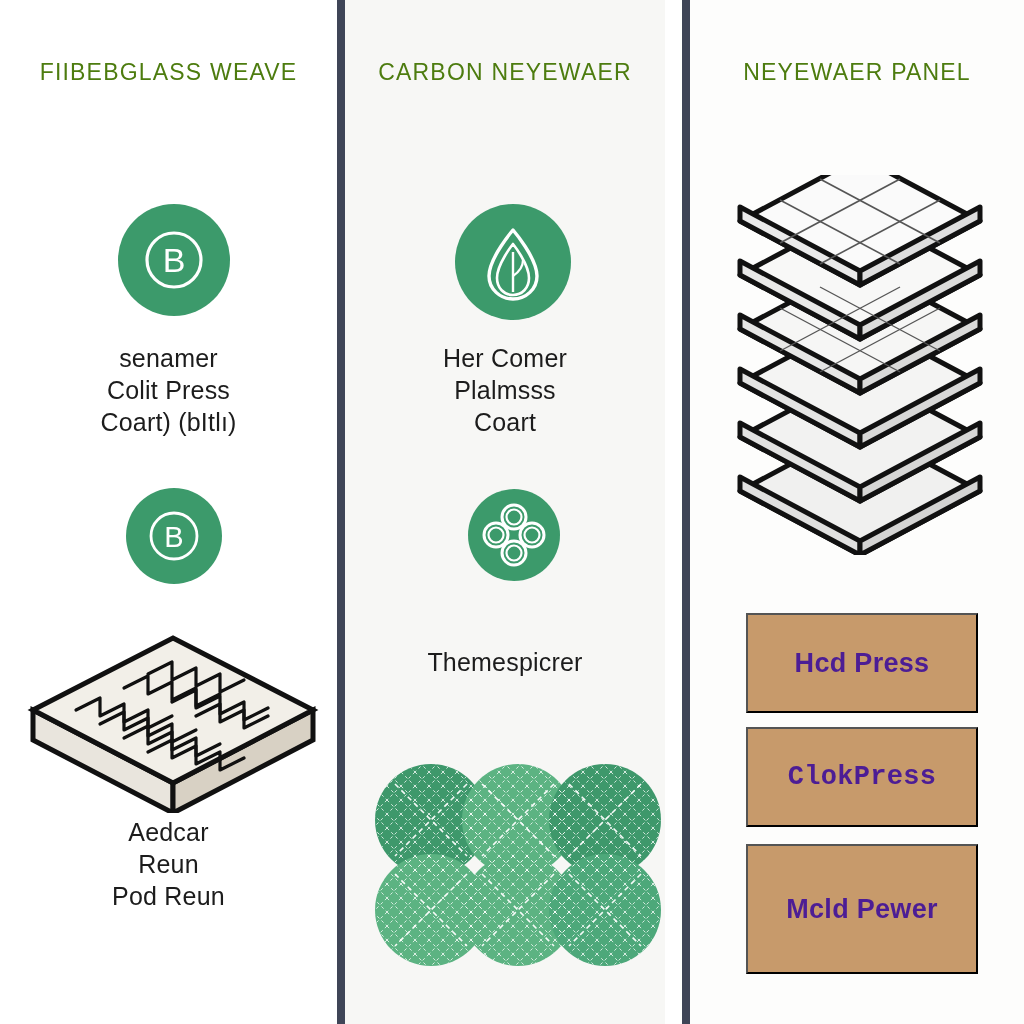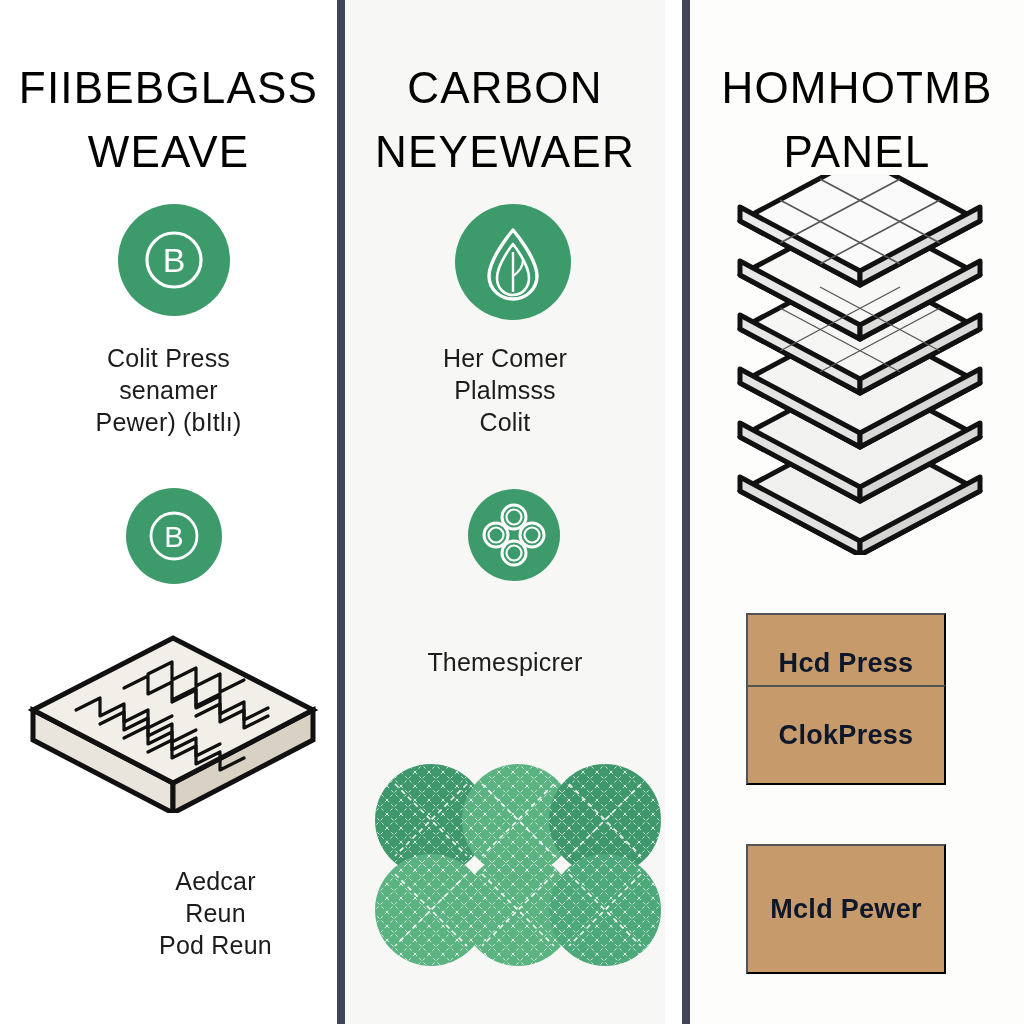--- a/index.html
+++ b/index.html
@@ -35,22 +35,22 @@
     background: #3f4557;
   }
   #divider-1 { left: 337px; }
   #divider-2 { left: 682px; }
 
   
   .col-title {
     position: absolute;
     width: 100%;
     text-align: center;
-    color: #000000;
-    font-size: 44px;
+    color: #4d7c0f;
+    font-size: 23px;
     font-weight: 400;
     letter-spacing: 1.2px;
     line-height: 1.45;
     top: 56px;
   }
 
   
   .caption {
     position: absolute;
     width: 100%;
@@ -82,47 +82,47 @@
   
   .fiber-grid { position: absolute; }
 
   
   .tan-button {
     position: absolute;
     background: #c79a6b;
     display: flex;
     align-items: center;
     justify-content: center;
-    color: #0f172a;
+    color: #4c1d95;
     font-size: 27px;
     font-weight: 600;
     letter-spacing: 0.3px;
     left: 746px;
-    width: 200px;
+    width: 232px;
   }
 </style>
 </head>
 <body>
 
 <div id="root">
 
   <div class="panel" id="panel-1">
     <div class="col-title">FIIBEBGLASS WEAVE</div>
 
     <div class="icon-circle" style="left:118px; top:204px; width:112px; height:112px;">
       <svg width="112" height="112" viewBox="0 0 112 112">
         <circle cx="56" cy="56" r="27" fill="none" stroke="#ffffff" stroke-width="3.2"></circle>
         <text x="56" y="68" text-anchor="middle" fill="#ffffff" font-family="Liberation Sans, sans-serif" font-size="34" font-weight="400">B</text>
       </svg>
     </div>
 
     <div class="caption" style="top:342px;">
+      <span class="ln">senamer</span>
       <span class="ln">Colit Press</span>
-      <span class="ln">senamer</span>
-      <span class="ln">Pewer) (bItlı)</span>
+      <span class="ln">Coart) (bItlı)</span>
     </div>
 
     <div class="icon-circle" style="left:126px; top:488px; width:96px; height:96px;">
       <svg width="96" height="96" viewBox="0 0 96 96">
         <circle cx="48" cy="48" r="23" fill="none" stroke="#ffffff" stroke-width="2.8"></circle>
         <text x="48" y="59" text-anchor="middle" fill="#ffffff" font-family="Liberation Sans, sans-serif" font-size="29" font-weight="400">B</text>
       </svg>
     </div>
 
     <div class="weave-slab" style="left:18px; top:628px;">
@@ -140,21 +140,21 @@
           <path d="M106,110 L130,98 L130,116 L154,104 L154,122 L178,110 L178,128 L202,116"></path>
           <path d="M130,124 L154,112 L154,130 L178,118 L178,136 L202,124 L202,142 L226,130"></path>
           <path d="M106,60 L130,48 L130,66 L154,54 L154,72 L178,60 L178,78 L202,66"></path>
           <path d="M130,46 L154,34 L154,52 L178,40 L178,58 L202,46 L202,64 L226,52"></path>
           <path d="M154,74 L178,62 L178,80 L202,68 L202,86 L226,74 L226,92 L250,80"></path>
           <path d="M178,88 L202,76 L202,94 L226,82 L226,100 L250,88"></path>
         </g>
       </svg>
     </div>
 
-    <div class="caption" style="top:865px;padding-left:47px;">
+    <div class="caption" style="top:816px;">
       <span class="ln">Aedcar</span>
       <span class="ln">Reun</span>
       <span class="ln">Pod Reun</span>
     </div>
   </div>
 
   <div class="panel" id="panel-2">
     <div class="col-title">CARBON NEYEWAER</div>
 
     <div class="icon-circle" style="left:110px; top:204px; width:116px; height:116px;">
@@ -162,21 +162,21 @@
         <path d="M58,26 C58,26 82,54 82,72 C82,85 71,95 58,95 C45,95 34,85 34,72 C34,54 58,26 58,26 Z" fill="none" stroke="#ffffff" stroke-width="3.4" stroke-linejoin="round"></path>
         <path d="M58,40 C58,40 74,60 74,74 C74,84 67,91 58,91 C49,91 42,84 42,74 C42,60 58,40 58,40 Z" fill="none" stroke="#ffffff" stroke-width="2.6" stroke-linejoin="round"></path>
         <path d="M58,48 C58,48 58,72 58,88" fill="none" stroke="#ffffff" stroke-width="2.4"></path>
         <path d="M58,72 C64,68 68,62 68,56" fill="none" stroke="#ffffff" stroke-width="2.2"></path>
       </svg>
     </div>
 
     <div class="caption" style="top:342px;">
       <span class="ln">Her Comer</span>
       <span class="ln">Plalmsss</span>
-      <span class="ln">Colit</span>
+      <span class="ln">Coart</span>
     </div>
 
     <div class="icon-circle" style="left:123px; top:489px; width:92px; height:92px;">
       <svg width="92" height="92" viewBox="0 0 92 92">
         <g fill="none" stroke="#ffffff" stroke-width="3">
           <circle cx="46" cy="28" r="12"></circle>
           <circle cx="28" cy="46" r="12"></circle>
           <circle cx="64" cy="46" r="12"></circle>
           <circle cx="46" cy="64" r="12"></circle>
         </g>
@@ -222,21 +222,21 @@
           <path d="M196,26 L268,98 M268,26 L196,98"></path>
           <path d="M22,116 L94,188 M94,116 L22,188"></path>
           <path d="M109,116 L181,188 M181,116 L109,188"></path>
           <path d="M196,116 L268,188 M268,116 L196,188"></path>
         </g>
       </svg>
     </div>
   </div>
 
   <div class="panel" id="panel-3">
-    <div class="col-title">HOMHOTMB PANEL</div>
+    <div class="col-title">NEYEWAER PANEL</div>
 
     <div class="layer-stack" style="left:40px; top:175px;">
       <svg width="260" height="380" viewBox="0 0 260 380">
         <g stroke="#111111" stroke-width="5" stroke-linejoin="round">
 
           <polygon points="10,316 130,252 250,316 130,380" fill="#f0f0ef"></polygon>
           <polygon points="10,316 130,380 130,366 10,302" fill="#e0e0df"></polygon>
           <polygon points="130,380 250,316 250,302 130,366" fill="#d4d4d3"></polygon>
 
           <polygon points="10,262 130,198 250,262 130,326" fill="#f2f2f1"></polygon>
@@ -274,21 +274,21 @@
           <path d="M50,176 L170,112"></path>
         </g>
       </svg>
     </div>
 
   </div>
 
   <button class="tan-button" style="top:613px; height:100px;">
     <span>Hcd Press</span>
   </button>
-  <button class="tan-button" style="top:685px; height:100px;">
+  <button class="tan-button" style="top:727px; height:100px;font-family:Liberation Mono, monospace;">
     <span>ClokPress</span>
   </button>
   <button class="tan-button" style="top:844px; height:130px;">
     <span>Mcld Pewer</span>
   </button>
 
   <div class="divider" id="divider-1"></div>
   <div class="divider" id="divider-2"></div>
 
 </div>

